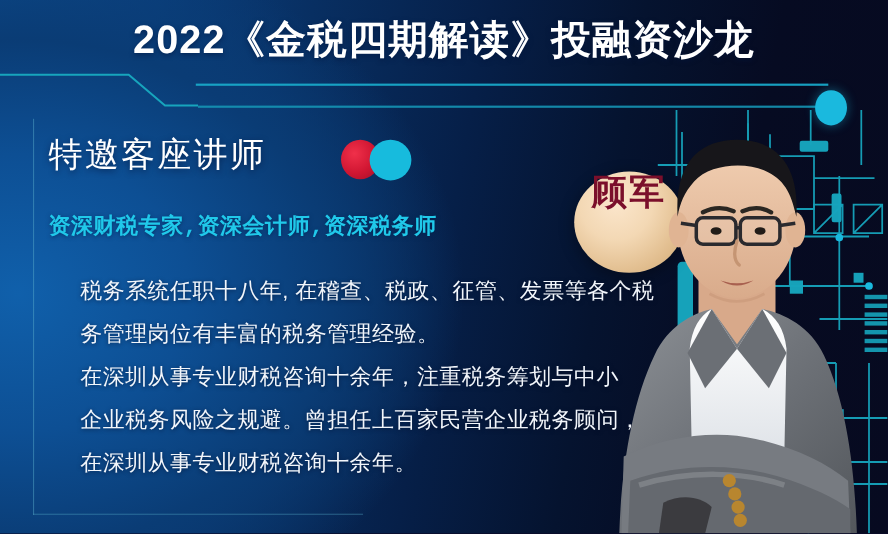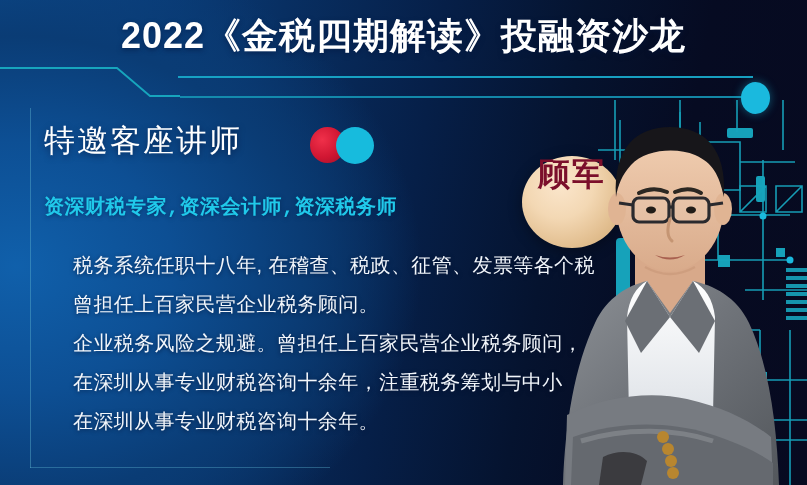--- a/index.html
+++ b/index.html
@@ -201,23 +201,23 @@
 
   <div class="circ-wrap">
     <div class="circ-red"></div>
     <div class="circ-cyan"></div>
   </div>
 
   <div class="sub-title">资深财税专家,资深会计师,资深税务师</div>
 
   <div class="body-text">
     <div>税务系统任职十八年, 在稽查、税政、征管、发票等各个税</div>
-    <div>曾担任上百家民营企业税务顾问。</div>
+    <div>务管理岗位有丰富的税务管理经验。</div>
+    <div>在深圳从事专业财税咨询十余年，注重税务筹划与中小</div>
     <div>企业税务风险之规避。曾担任上百家民营企业税务顾问，</div>
-    <div>在深圳从事专业财税咨询十余年，注重税务筹划与中小</div>
     <div>在深圳从事专业财税咨询十余年。</div>
   </div>
 
   <div class="badge">
     <span>顾军</span>
   </div>
 
   <svg class="portrait" viewBox="0 0 270 400" fill="none">
     <defs>
       <linearGradient id="suit" x1="0" y1="0" x2="1" y2="1">

